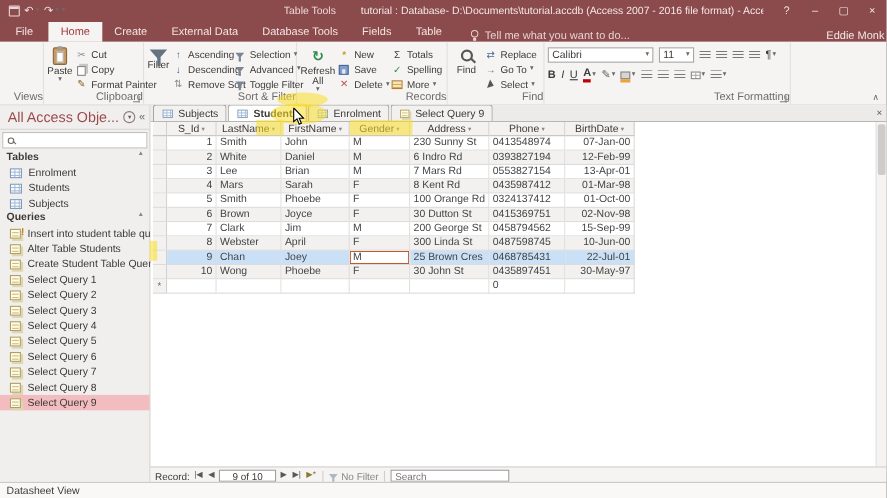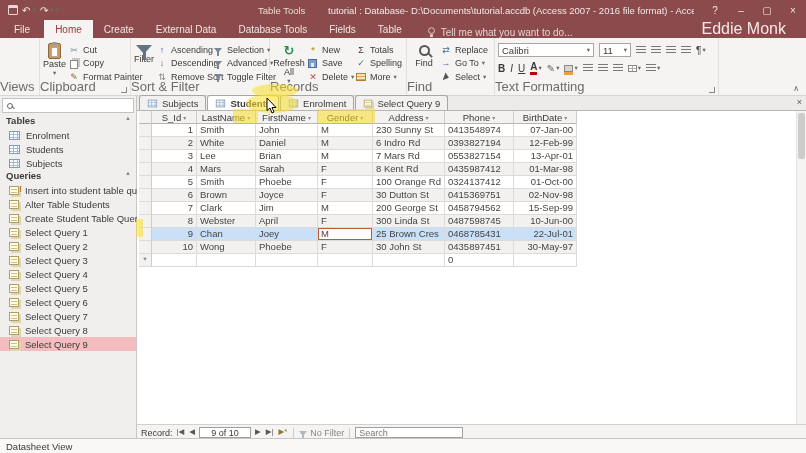--- a/index.html
+++ b/index.html
@@ -19,26 +19,26 @@
   .winbtns{position:absolute;right:0;top:0;height:20px;display:flex;}
   .winbtn{width:26px;height:20px;display:flex;align-items:center;justify-content:center;font-size:10px;color:#f2e3e3;}
 
   
   .tabrow{position:absolute;left:0;top:20px;width:806px;height:18px;background:#8b4a4b;display:flex;align-items:flex-end;}
   .rtab{height:18px;padding:0 11px;display:flex;align-items:center;color:#f4e4e4;font-size:10px;cursor:default;}
   .rtab.file{background:transparent;padding:0 14px;}
   .rtab.active{background:#f5f4f2;color:#a4373a;}
   .tellme{display:flex;align-items:center;gap:5px;margin-left:14px;color:#e8d2d2;font-size:10px;}
   .bulb{width:9px;height:11px;flex:none;}
-  .username{margin-left:auto;margin-right:20px;color:#f4e8e8;font-size:16px;}
+  .username{margin-left:auto;margin-right:2px;color:#f4e8e8;font-size:10px;}
 
   
   .ribbon{position:absolute;left:0;top:38px;width:806px;height:58px;background:#f5f4f2;border-bottom:1px solid #d8d6d4;display:flex;}
   .rgroup{position:relative;height:100%;padding:2px 2px 12px 3px;display:flex;border-right:1px solid #e2e0de;}
-  .glabel{position:absolute;bottom:1px;left:0;right:0;text-align:left;font-size:13px;color:#6e6c6a;}
+  .glabel{position:absolute;bottom:1px;left:0;right:0;text-align:right;font-size:10px;color:#6e6c6a;}
   .launcher{position:absolute;bottom:2px;right:3px;width:6px;height:6px;border-right:1px solid #8a8886;border-bottom:1px solid #8a8886;}
   .bbtn{width:34px;display:flex;flex-direction:column;align-items:center;justify-content:flex-start;gap:1px;padding-top:3px;}
   .bbtn .blab{font-size:9px;color:#3b3a39;text-align:center;line-height:9px;}
   .darr{font-size:6.5px;color:#6a6866;line-height:6px;}
   .scol{display:flex;flex-direction:column;gap:1px;padding-top:4px;}
   .sbtn{display:flex;align-items:center;height:13px;gap:3px;font-size:9px;color:#3b3a39;white-space:nowrap;padding:0 2px;}
   .sicon{width:12px;display:flex;align-items:center;justify-content:center;flex:none;font-size:9px;}
   .ribbon-chevron{position:absolute;right:7px;bottom:2px;font-size:8px;color:#6a6866;}
 
   
@@ -388,20 +388,27 @@
       <div class="glabel">Text Formatting</div>
       <div class="launcher"></div>
     </div>
 
     <div class="ribbon-chevron">∧</div>
   </div>
 
   <div class="main">
 
     <div class="navpane">
+      <div class="np-head">
+        <div class="np-title">All Access Obje...</div>
+        <div class="np-circ">
+            <span>▾</span>
+          </div>
+        <div class="np-shut">«</div>
+      </div>
       <div class="np-search">
         <span class="i-mag-s"></span>
       </div>
       <div id="nav-groups">
           <div class="np-group">
             <span>Tables</span>
             <span class="gch">▲</span>
           </div>
           <div class="np-item">
             <span class="i-tbl"></span>

